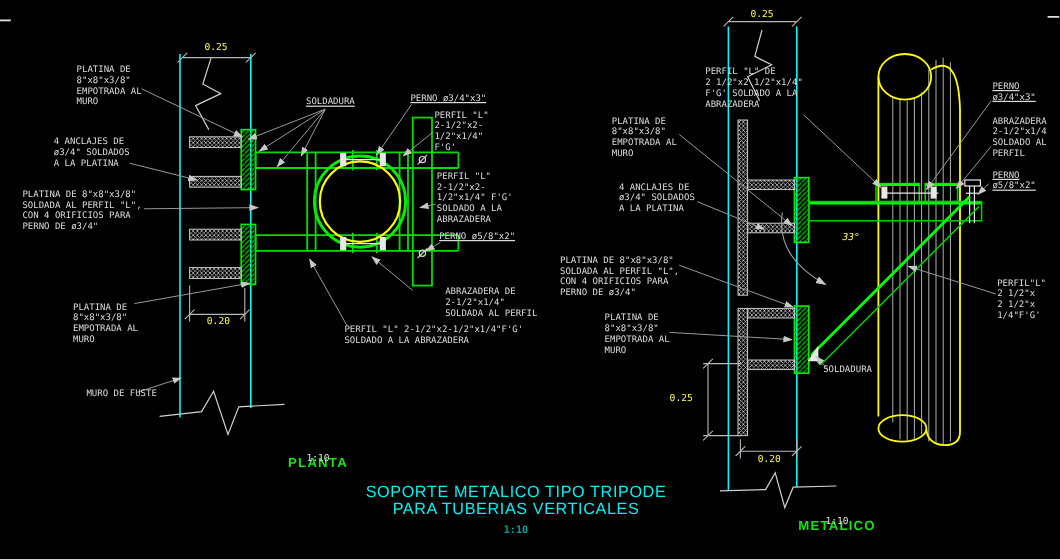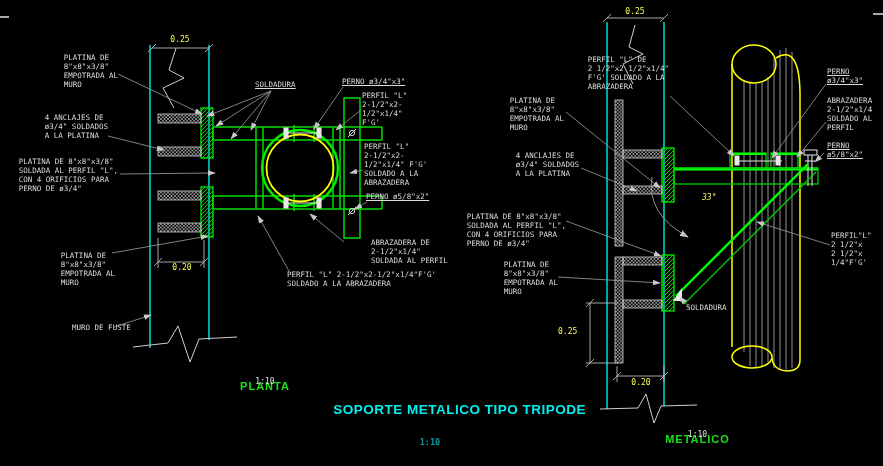--- a/index.html
+++ b/index.html
@@ -8,22 +8,22 @@
   svg{position:absolute;left:0;top:0;}
   .lbl{position:absolute;color:#dcdcdc;font-size:7.5px;line-height:9px;white-space:pre-line;
        letter-spacing:0px;}
   .ra{text-align:left;}
   .u{text-decoration:underline;}
   .dim{position:absolute;color:#fdfd54;font-size:8px;line-height:9px;white-space:pre;}
   .viewname{position:absolute;color:#19e019;font-weight:bold;font-size:11px;
             font-family:"Liberation Sans",sans-serif;text-align:center;letter-spacing:1px;margin-top:17px;}
   .viewscale{position:absolute;color:#e0e0e0;font-size:8px;text-align:center;
              font-family:"DejaVu Sans Mono",monospace;}
-  .maintitle{position:absolute;left:296px;top:403px;width:290px;text-align:right;
-             color:#00f0f0;font-weight:bold;font-size:13.5px;line-height:14px;
+  .maintitle{position:absolute;left:285px;top:403px;width:290px;text-align:center;
+             color:#00f0f0;font-weight:normal;font-size:13.5px;line-height:14px;
              font-family:"Liberation Sans",sans-serif;letter-spacing:0.5px;}
   .maintitle-scale{position:absolute;left:285px;top:437px;width:290px;text-align:center;
              color:#0a9b9b;font-size:8.5px;font-weight:bold;
              font-family:"DejaVu Sans Mono",monospace;}
 </style>
 </head>
 <body>
 
 <div id="canvas">
 
@@ -340,16 +340,17 @@
 8"x8"x3/8"
 EMPOTRADA AL
 MURO</div>
 <div class="lbl" style="left:686px;top:303px;">SOLDADURA</div>
 
 <div class="viewname" style="left:655px;top:416px;width:85px;">METALICO</div>
 <div class="viewscale" style="left:655px;top:430px;width:85px;">1:10</div>
 
 <div class="maintitle">
   <span>SOPORTE METALICO TIPO TRIPODE</span><br>
+  <span>PARA TUBERIAS VERTICALES</span>
 </div>
 <div class="maintitle-scale">1:10</div>
 
 </div>
 
 </body></html>

